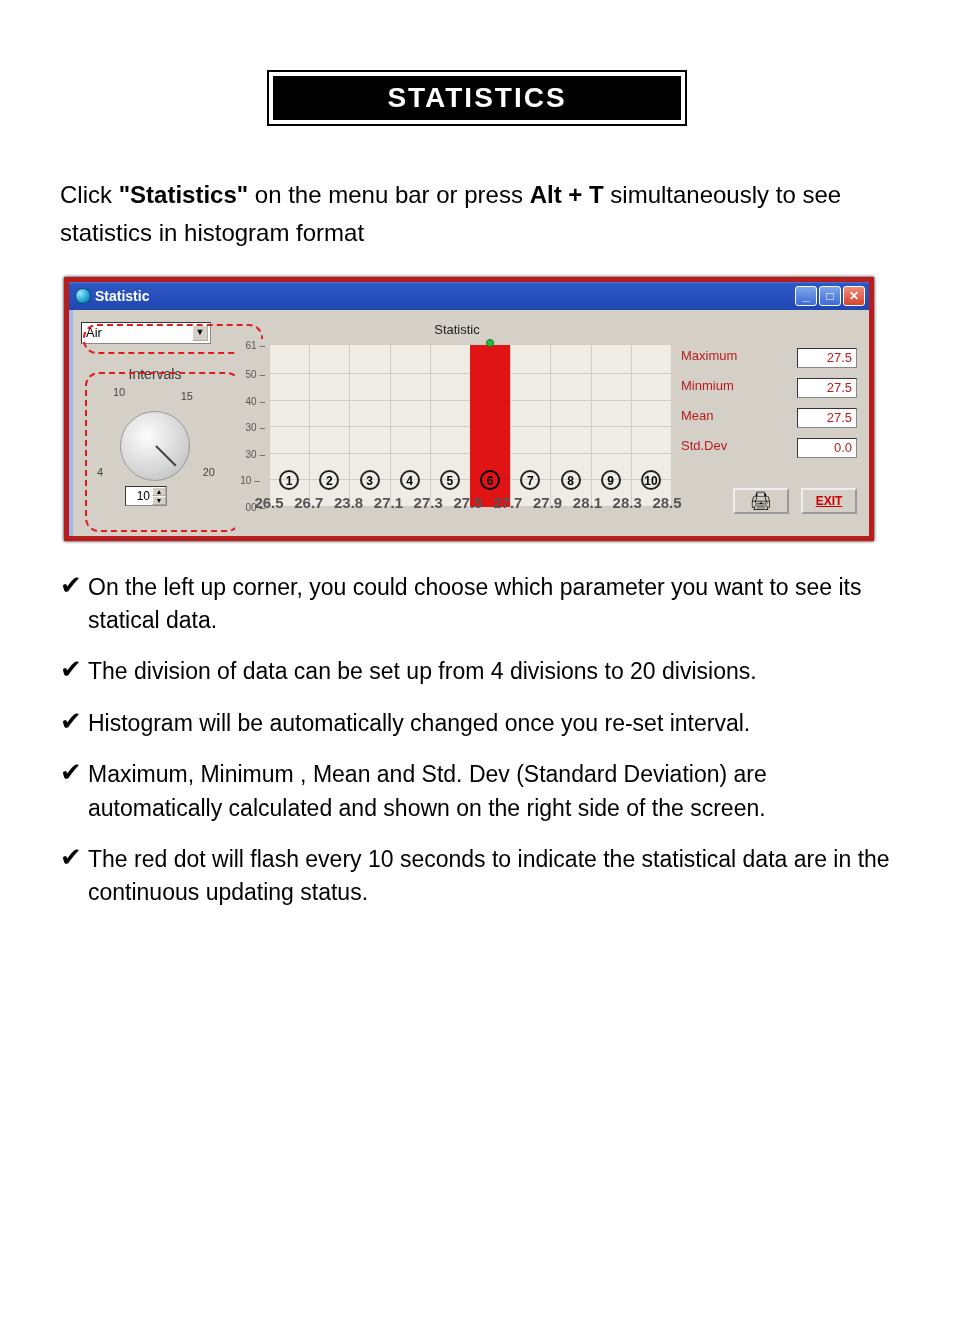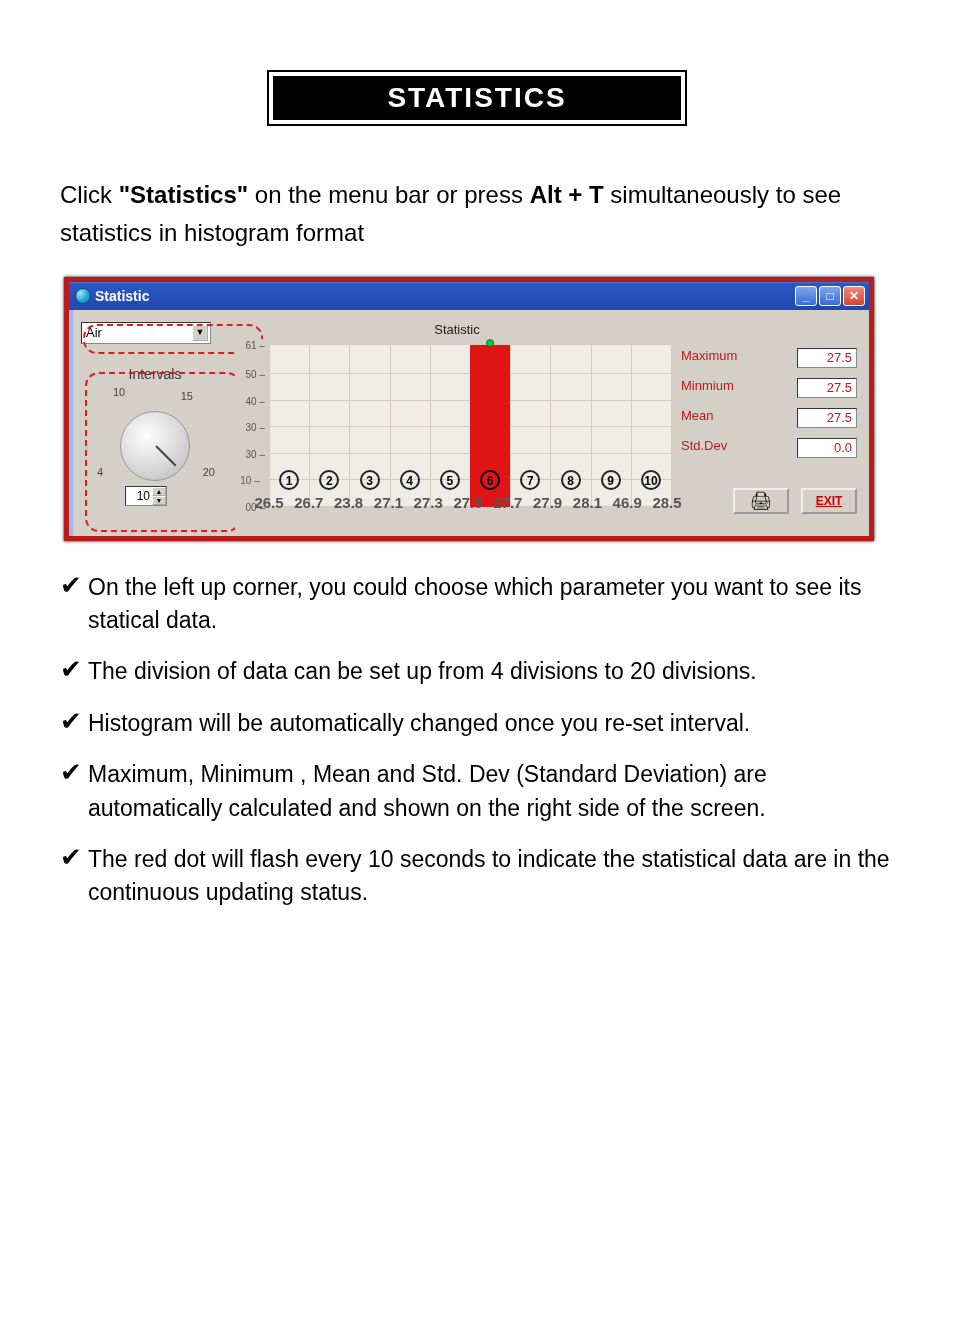--- a/index.html
+++ b/index.html
@@ -167,21 +167,21 @@
           <div id="xticks"></div>
         <div class="x-tick" style="left: 34px;">26.5</div>
             <div class="x-tick" style="left: 73.8px;">26.7</div>
             <div class="x-tick" style="left: 113.6px;">23.8</div>
             <div class="x-tick" style="left: 153.4px;">27.1</div>
             <div class="x-tick" style="left: 193.2px;">27.3</div>
             <div class="x-tick" style="left: 233px;">27.5</div>
             <div class="x-tick" style="left: 272.8px;">27.7</div>
             <div class="x-tick" style="left: 312.6px;">27.9</div>
             <div class="x-tick" style="left: 352.4px;">28.1</div>
-            <div class="x-tick" style="left: 392.2px;">46.9</div>
+            <div class="x-tick" style="left: 392.2px;">28.3</div>
             <div class="x-tick" style="left: 432px;">28.5</div>
             <div class="y-tick" style="top: 168px;">00 –</div>
             <div class="y-tick" style="top: 141.443px; text-align: center;">10 –</div>
             <div class="y-tick" style="top: 114.885px;">30 –</div>
             <div class="y-tick" style="top: 88.3279px;">30 –</div>
             <div class="y-tick" style="top: 61.7705px;">40 –</div>
             <div class="y-tick" style="top: 35.2131px;">50 –</div>
             <div class="y-tick" style="top: 6px;">61 –</div>
           </div>
       </div>

